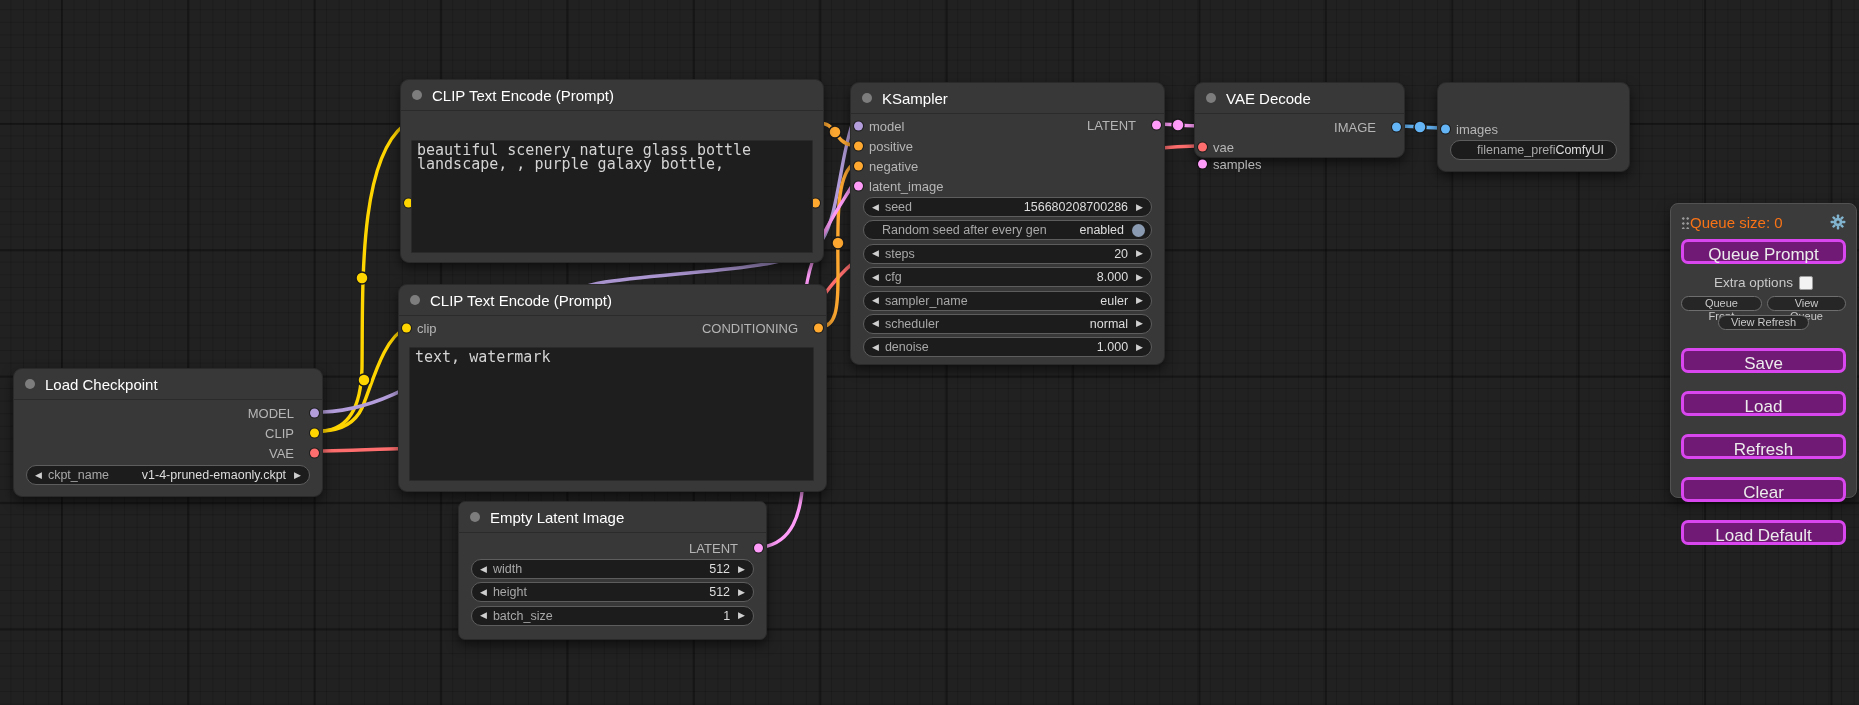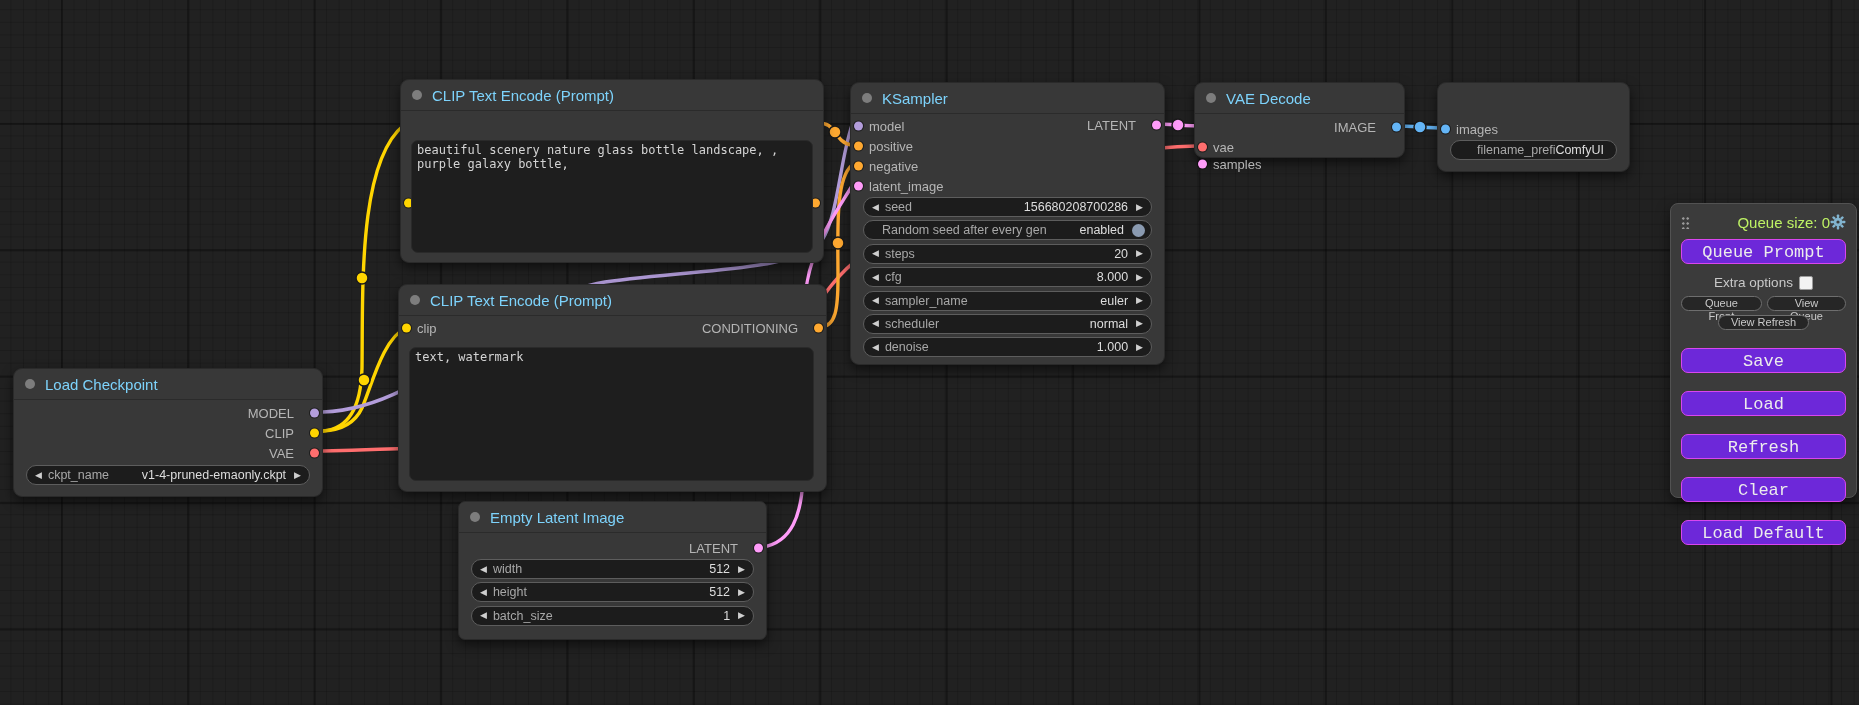--- a/index.html
+++ b/index.html
@@ -10,52 +10,52 @@
       linear-gradient(90deg, rgba(0,0,0,0.32) 2px, transparent 2px),
       linear-gradient(rgba(0,0,0,0.15) 1px, transparent 1px),
       linear-gradient(90deg, rgba(0,0,0,0.15) 1px, transparent 1px);
     background-size:126.4px 126.4px,126.4px 126.4px,12.64px 12.64px,12.64px 12.64px;
     background-position:61px 123px,61px 123px,10.4px 9.2px,10.4px 9.2px;}
   svg.wires{position:absolute;inset:0;z-index:1;pointer-events:none;}
   svg.wires path{fill:none;stroke-width:3.4px;stroke-linecap:round;}
   .node{position:absolute;z-index:2;background:#383838;border:1px solid #2a2a2a;border-radius:9px;
     box-shadow:0 5px 12px rgba(0,0,0,0.55);box-sizing:border-box;color:#b5b5b5;}
   .node-title{height:30px;display:flex;align-items:center;gap:10px;padding:0 11px;
-    font-size:15px;color:#7dd3fc;border-bottom:1px solid #2b2b2b;border-radius:9px 9px 0 0;}
+    font-size:15px;color:#ffffff;border-bottom:1px solid #2b2b2b;border-radius:9px 9px 0 0;}
   .collapse-dot{width:10px;height:10px;border-radius:50%;background:#7d7d7d;flex:0 0 auto;}
   .port-row{position:absolute;height:20px;display:flex;align-items:center;font-size:13px;color:#b5b5b5;}
   .port-row.in{left:0;padding-left:18px;}
   .port-row.out{right:0;justify-content:flex-end;padding-right:28px;}
   .port-dot{position:absolute;top:50%;width:9px;height:9px;border-radius:50%;transform:translateY(-50%);
     box-shadow:0 0 0 1px rgba(0,0,0,0.5);}
   .in .port-dot{left:3px;}
   .out .port-dot{right:3px;}
-  .prompt-box{position:absolute;background:#1e1e1e;border:1px solid #2a2a2a;border-radius:7px;
-    font-family:"DejaVu Sans Mono",monospace;font-size:12px;line-height:13.5px;color:#d4d4d4;
+  .prompt-box{position:absolute;background:#1e1e1e;border:1px solid #2a2a2a;border-radius:1px;
+    font-family:"DejaVu Sans Mono",monospace;font-size:15px;line-height:13.5px;color:#d4d4d4;
     padding:3px 5px;white-space:pre-wrap;word-break:break-word;box-sizing:border-box;}
   .widget{position:absolute;left:12px;right:12px;height:20px;background:#1c1c1c;border:1px solid #5d5d5d;
     border-radius:10px;display:flex;align-items:center;font-size:12.5px;box-sizing:border-box;padding:0 8px;}
   .widget .arrow{color:#cfcfcf;font-size:9px;flex:0 0 auto;line-height:1;}
   .widget .w-label{color:#a8a8a8;margin-left:6px;flex:1 1 auto;white-space:nowrap;overflow:hidden;}
   .widget .w-label.no-arrow{margin-left:10px;}
   .widget .w-value{color:#dddddd;margin-right:8px;flex:0 0 auto;white-space:nowrap;}
   .widget .toggle-dot{width:13px;height:13px;border-radius:50%;background:#8a9ab0;flex:0 0 auto;margin-right:-2px;}
   .wstack{position:absolute;left:0;right:0;display:flex;flex-direction:column;gap:3.4px;}
   .wstack .widget{position:relative;left:auto;right:auto;margin:0 12px;}
   
   .queue-panel{position:absolute;z-index:3;left:1670px;top:203px;width:187px;height:295px;background:#3b3b3b;
     border:1px solid #525252;border-radius:8px;box-shadow:0 6px 14px rgba(0,0,0,0.55);box-sizing:border-box;
     padding:9px 10px;color:#d6d6d6;}
   .qp-header{display:flex;align-items:center;height:18px;}
   .drag-handle{width:9px;height:13px;background-image:radial-gradient(circle,#9a9a9a 1.1px,transparent 1.4px);
     background-size:4.5px 5px;flex:0 0 auto;}
-  .qp-title{flex:1 1 auto;text-align:right;font-size:15px;color:#bef264;}
+  .qp-title{flex:1 1 auto;text-align:left;font-size:15px;color:#f97316;}
   .qp-gear{flex:0 0 auto;width:16px;height:16px;}
-  .qp-btn{display:block;width:100%;background:#6d28d9;border:1px solid #d946ef;border-radius:7px;color:#ececec;
-    text-align:center;box-sizing:border-box;font-family:Liberation Mono, monospace;}
+  .qp-btn{display:block;width:100%;background:#701a75;border:3px solid #d946ef;border-radius:7px;color:#ececec;
+    text-align:center;box-sizing:border-box;font-family:Liberation Sans, sans-serif;}
   .qp-btn.big{height:25px;font-size:17px;line-height:23px;margin-top:18px;}
   .qp-btn.main{height:25px;font-size:17px;line-height:23px;margin-top:8px;}
   .qp-extra{margin-top:11px;display:flex;align-items:center;justify-content:center;gap:6px;font-size:13.5px;color:#c9c9c9;}
   .qp-checkbox{width:12px;height:12px;background:#f2f2f2;border:1px solid #9a9a9a;border-radius:2px;}
   .pill-row{margin-top:6px;display:flex;gap:5px;justify-content:center;}
   .pill{background:#262626;border:1px solid #6e6e6e;border-radius:9px;color:#c9c9c9;font-size:11px;
     line-height:13px;height:15px;box-sizing:border-box;padding:0 12px;text-align:center;}
   .mt16{margin-top:15px;}
 </style>
 </head>

